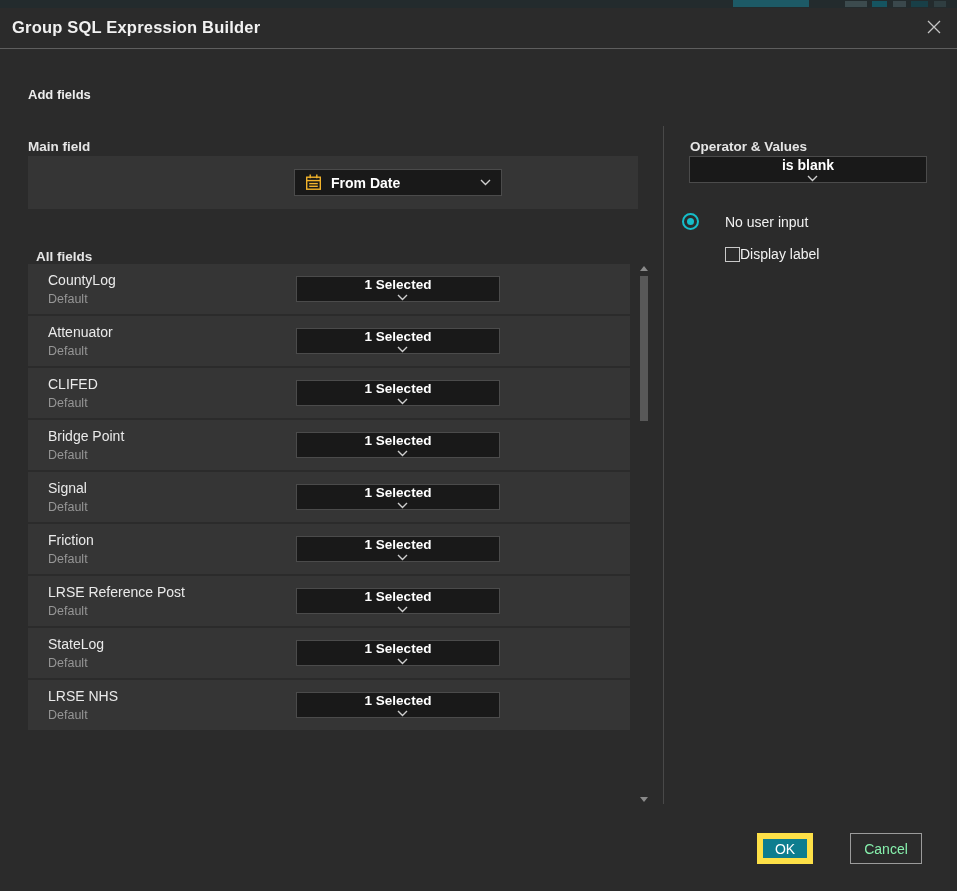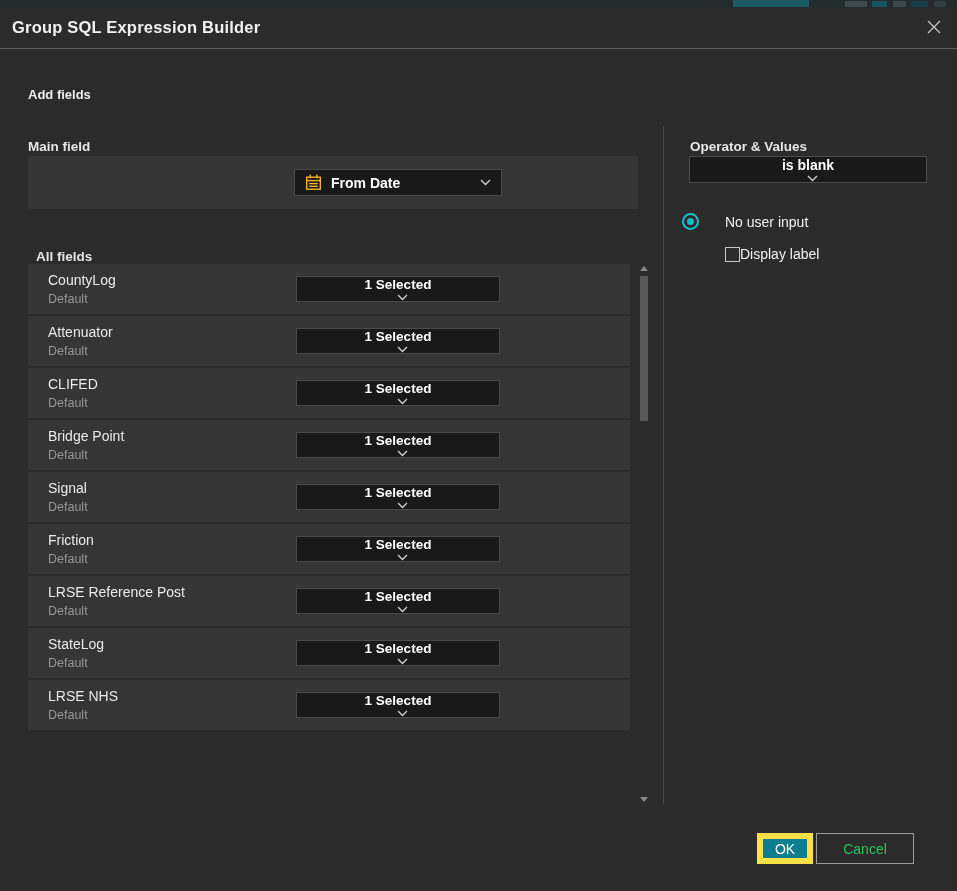--- a/index.html
+++ b/index.html
@@ -63,21 +63,21 @@
   .radio-dot{width:7px;height:7px;border-radius:50%;background:#15bdc9;}
   .ctl-label{font-size:14px;color:#f2f2f2;}
   .check-row{position:absolute;left:709px;top:238px;display:flex;align-items:center;
              cursor:pointer;margin-left:16px;}
   .checkbox{width:15px;height:15px;border:1px solid #c9c9c9;box-sizing:border-box;
             background:transparent;flex:0 0 auto;}
 
   .btn{position:absolute;top:825px;height:31px;display:flex;align-items:center;
        justify-content:center;font-size:14px;box-sizing:border-box;cursor:pointer;}
   .btn-ok{left:757px;width:56px;background:#0d7d8f;color:#ffffff;border:6px solid #fde047;}
-  .btn-cancel{left:816px;width:98px;background:transparent;border:1px solid #9b9b9b;color:#22c55e;}
+  .btn-cancel{left:850px;width:72px;background:transparent;border:1px solid #9b9b9b;color:#86efac;}
 </style>
 </head>
 <body>
 
 <div id="page">
 
   <div class="app-strip">
     <div class="remnant" style="left:733px;top:0;width:76px;height:7px;background:#1d5a66;"></div>
     <div class="remnant" style="left:845px;top:1px;width:22px;height:6px;background:#3c4b4e;"></div>
     <div class="remnant" style="left:872px;top:1px;width:15px;height:6px;background:#155460;"></div>

